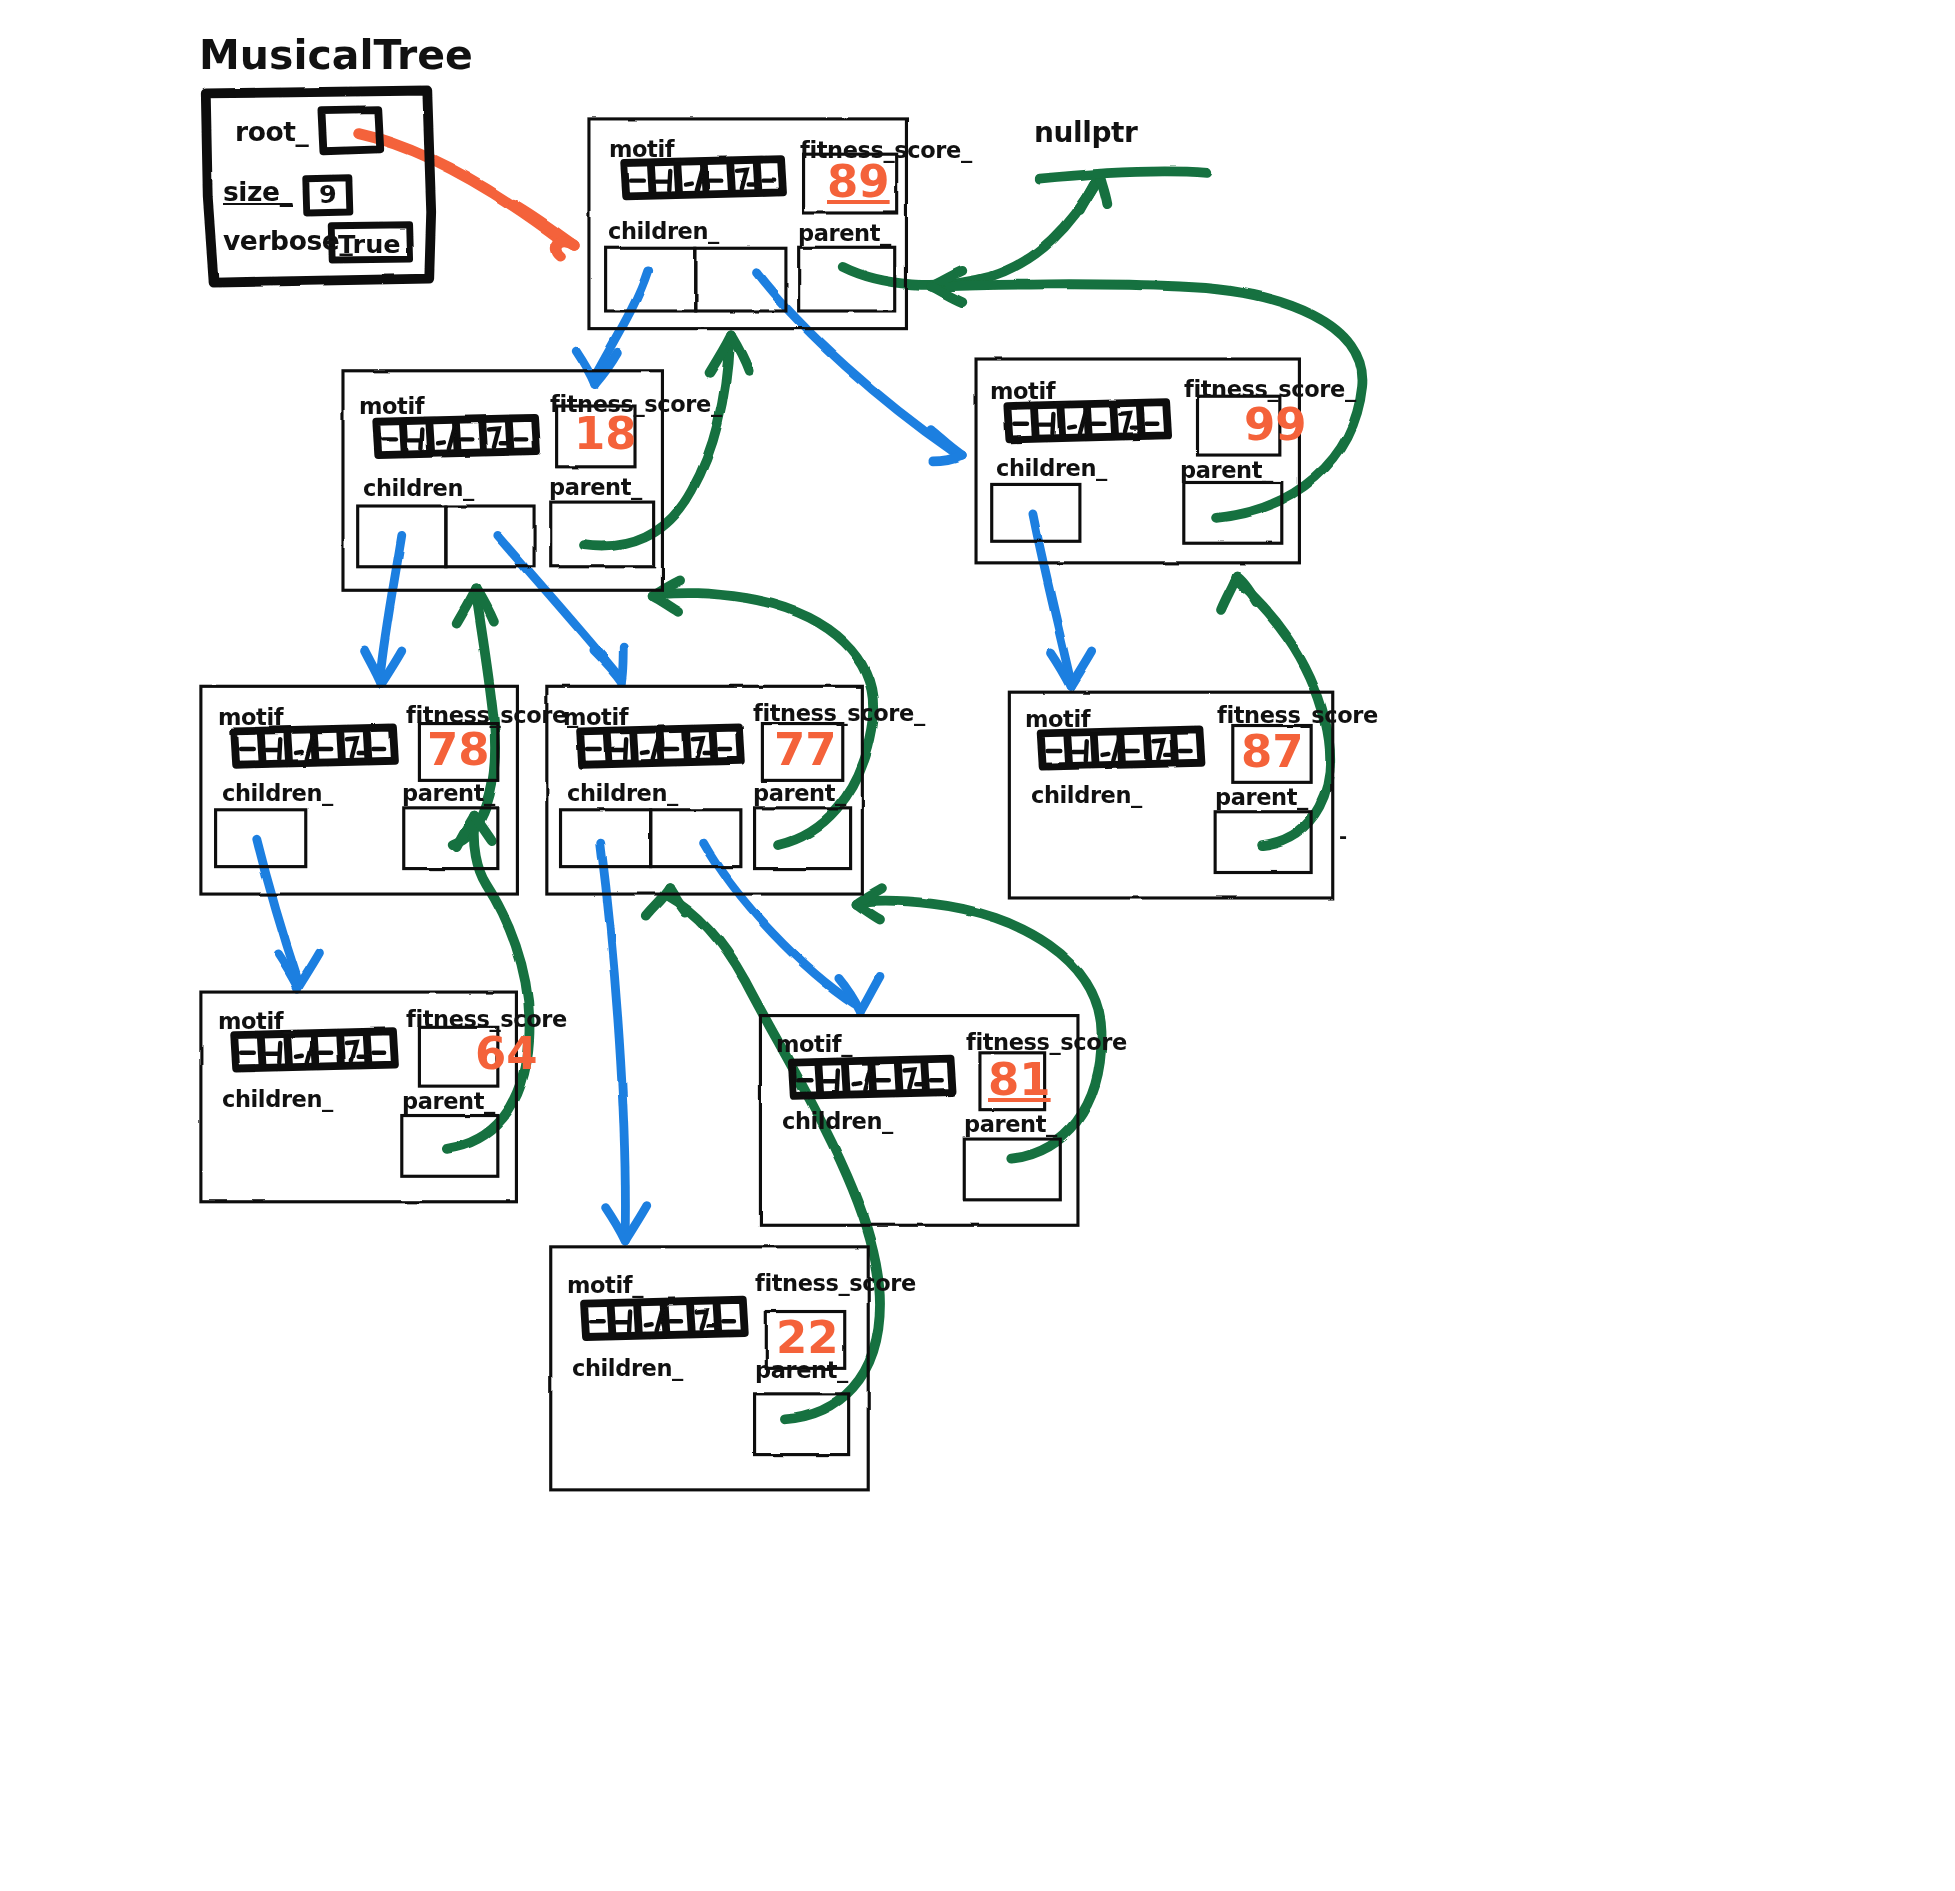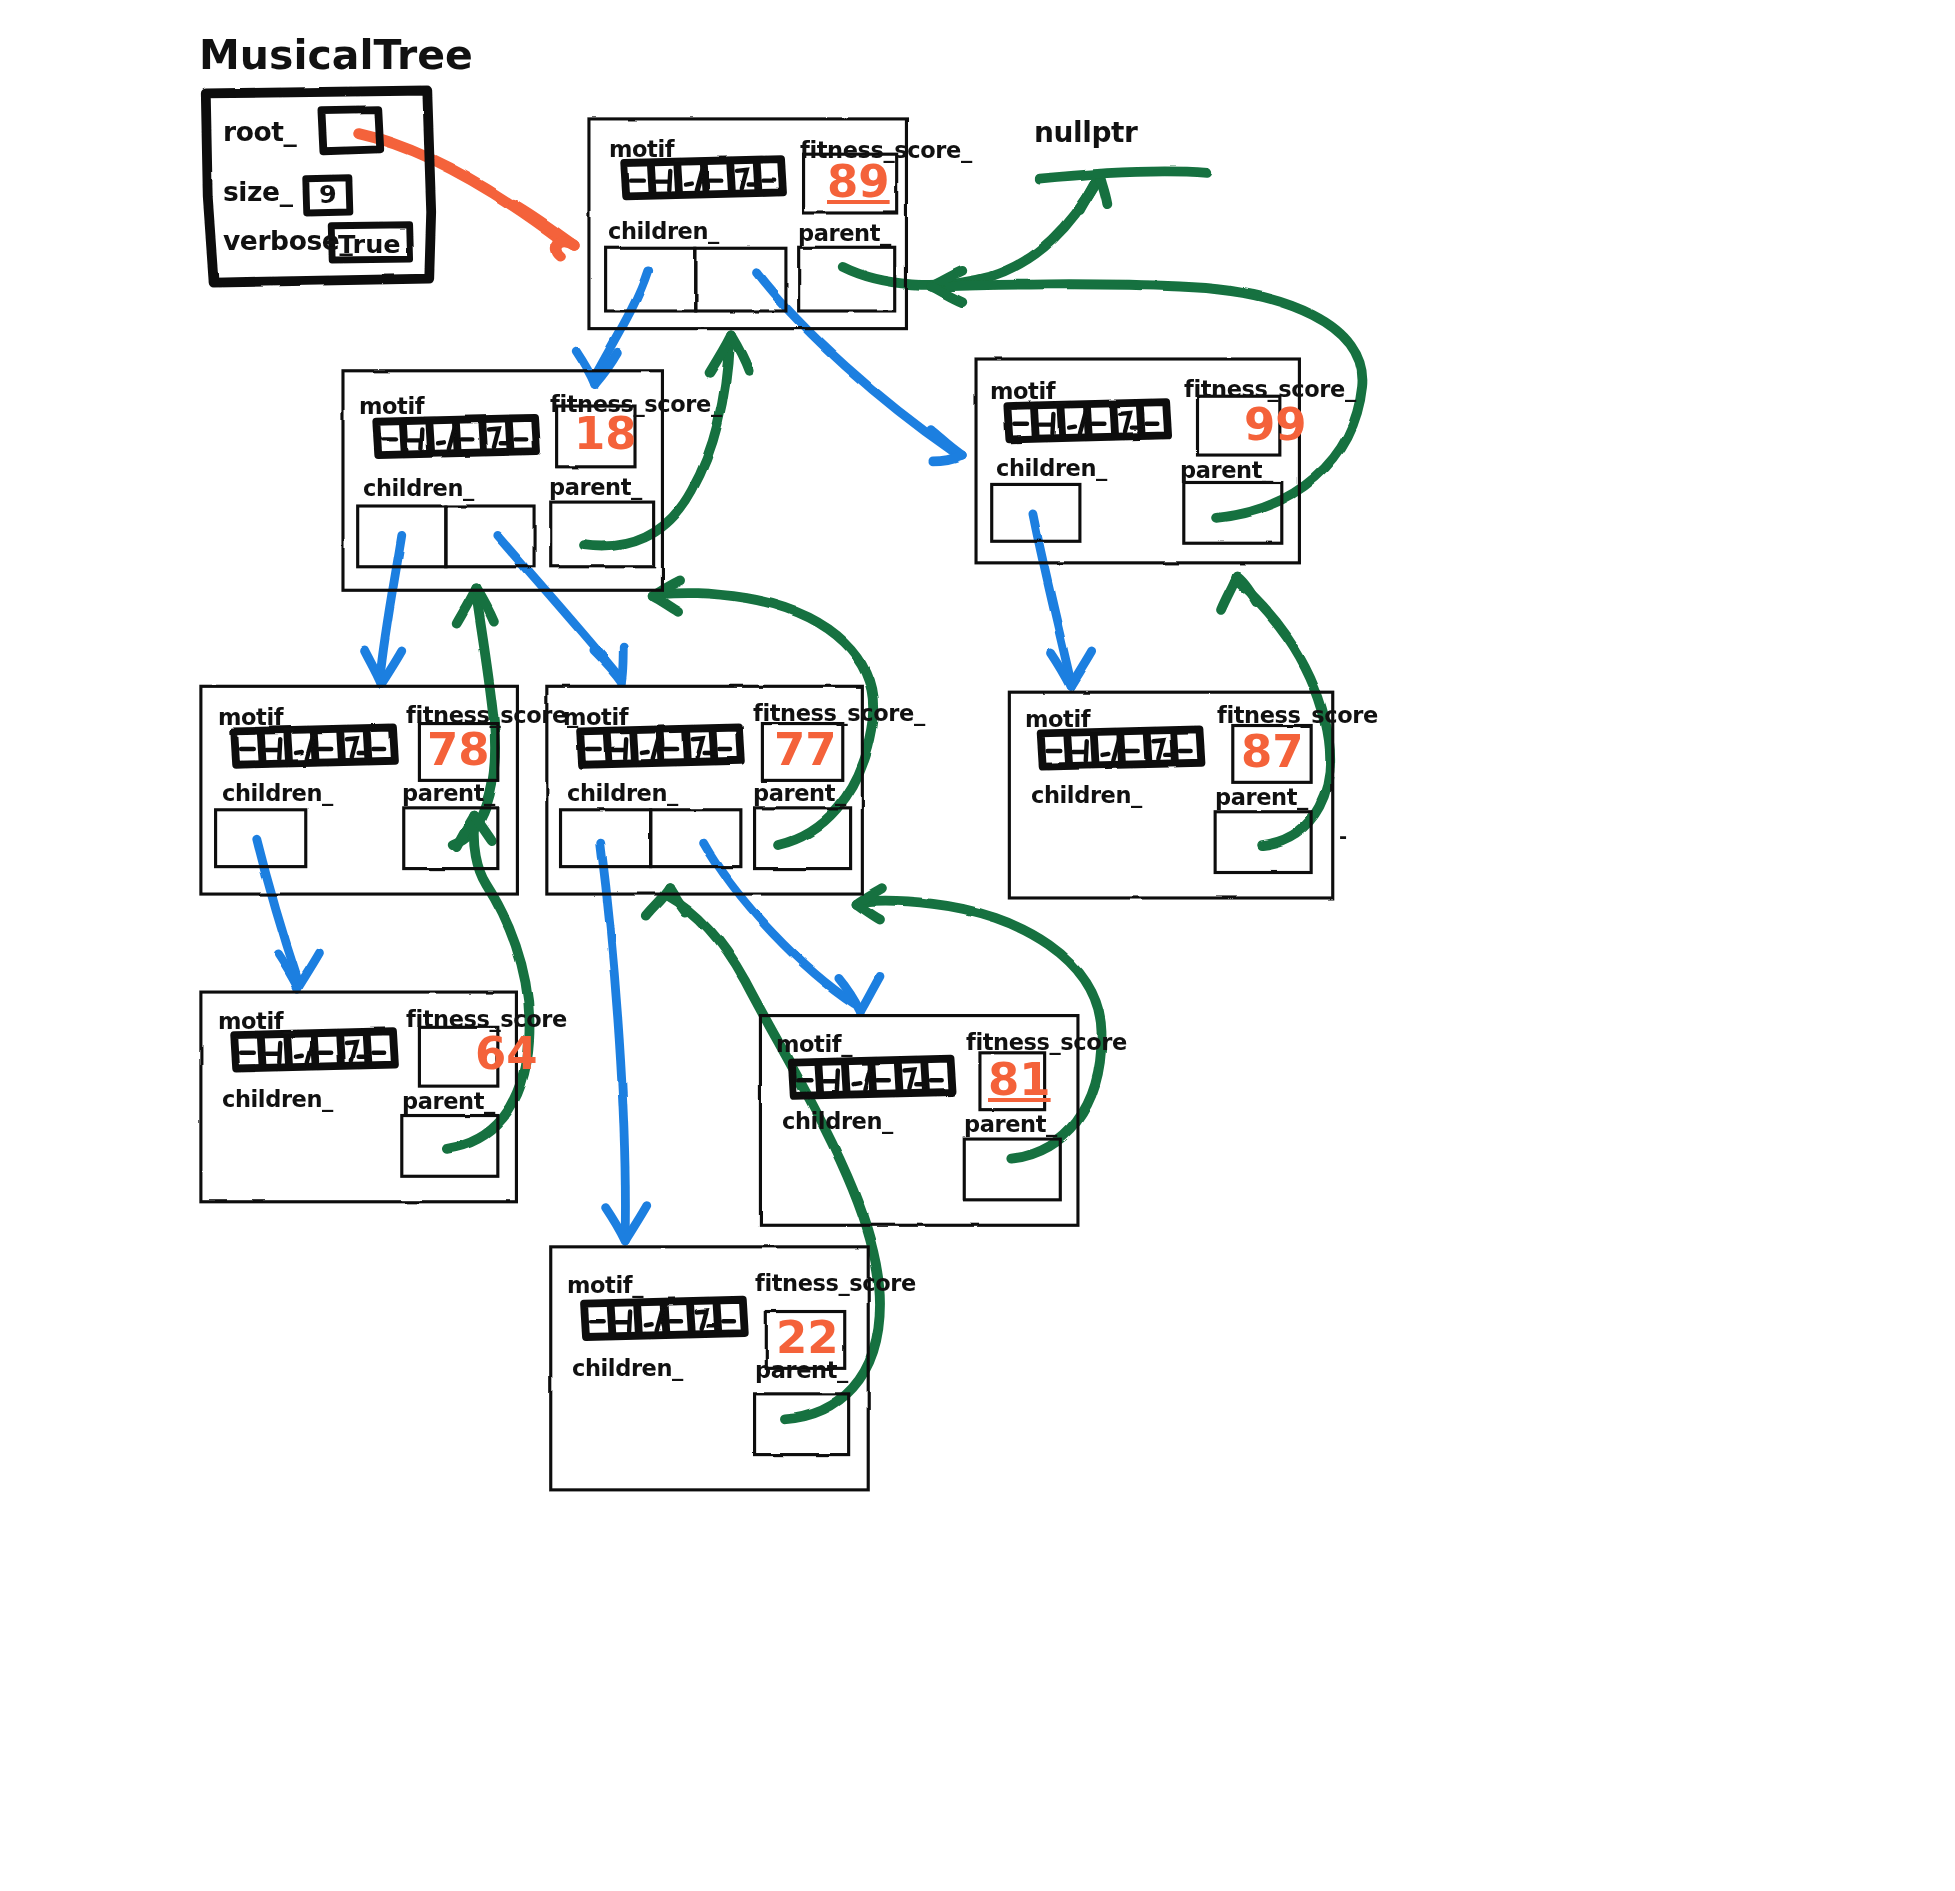--- a/index.html
+++ b/index.html
@@ -395,22 +395,22 @@
         <path d="M 659 1352 L 665 1351"></path>
         <path d="M 676 1336 L 670 1358 M 683 1348 L 695 1348"></path>
         <path d="M 711 1338 L 721 1337 L 716 1356"></path>
         <path d="M 723 1352 L 733 1352 M 738 1348 L 749 1348"></path>
       </g>
     </g>
   </svg>
 
   <div class="lbl title" style="left:199px;top:31px;">MusicalTree</div>
 
-  <div class="lbl fieldlbl" style="left:223px;top:116px;">root_</div>
-  <div class="lbl fieldlbl" style="left:223px;top:176px;">size_</div>
+  <div class="lbl fieldlbl" style="left:235px;top:116px;">root_</div>
+  <div class="lbl fieldlbl" style="left:223px;top:176px;text-decoration:underline;">size_</div>
   <div class="boxedval" style="left:319px;top:179px;">9</div>
   <div class="lbl fieldlbl" style="left:223px;top:225px;">verbose_</div>
   <div class="boxedval" style="left:338px;top:229px;">True</div>
 
   <div class="lbl nullptr" style="left:1034px;top:116px;">nullptr</div>
 
   <div class="lbl nodelbl" style="left:609px;top:136px;">motif_</div>
   <div class="lbl nodelbl" style="left:800px;top:137px;">fitness_score_</div>
   <div class="score" style="left:827px;top:155px;text-decoration:underline;">89</div>
   <div class="lbl nodelbl" style="left:608px;top:218px;">children_</div>

